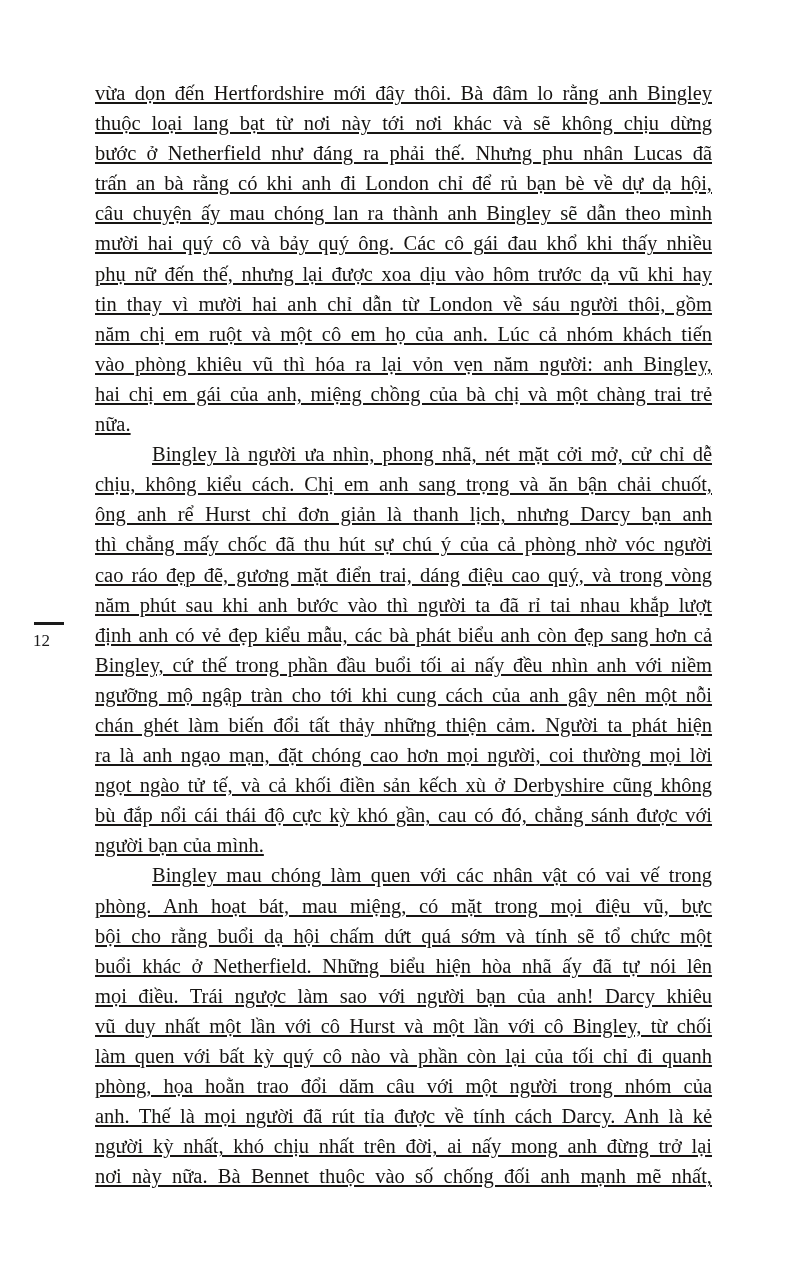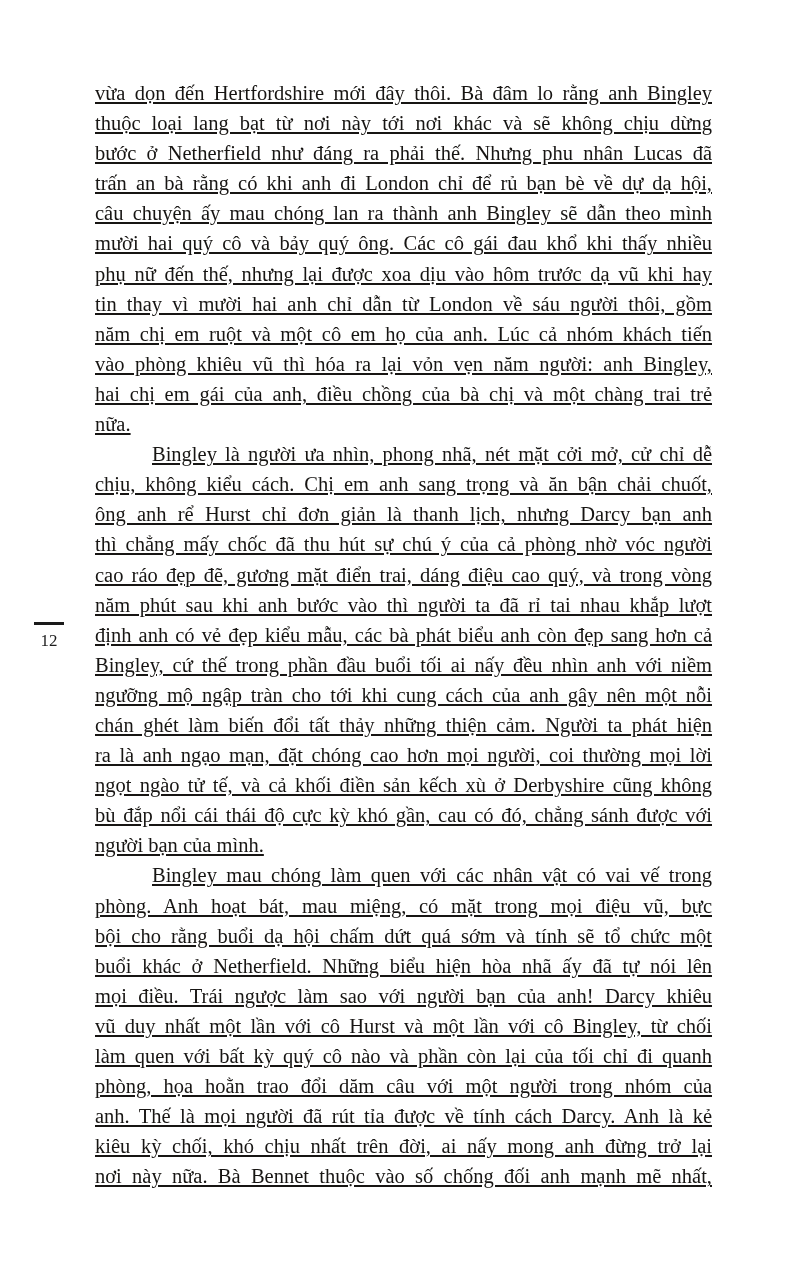--- a/index.html
+++ b/index.html
@@ -37,21 +37,20 @@
   }
   .line.last {
     text-align: right;
     text-align-last: left;
   }
   .pagenum-block {
     position: absolute;
     left: 33px;
     top: 622px;
     width: 32px;
-    text-align: center;
   }
   .pagenum-rule {
     width: 30px;
     height: 0;
     border-top: 3px solid #1a1a1a;
     margin: 0 auto 6px auto;
   }
   .pagenum {
     font-size: 17px;
     line-height: 20px;
@@ -72,21 +71,21 @@
       <div class="line">vừa dọn đến Hertfordshire mới đây thôi. Bà đâm lo rằng anh Bingley</div>
       <div class="line">thuộc loại lang bạt từ nơi này tới nơi khác và sẽ không chịu dừng</div>
       <div class="line">bước ở Netherfield như đáng ra phải thế. Nhưng phu nhân Lucas đã</div>
       <div class="line">trấn an bà rằng có khi anh đi London chỉ để rủ bạn bè về dự dạ hội,</div>
       <div class="line">câu chuyện ấy mau chóng lan ra thành anh Bingley sẽ dẫn theo mình</div>
       <div class="line">mười hai quý cô và bảy quý ông. Các cô gái đau khổ khi thấy nhiều</div>
       <div class="line">phụ nữ đến thế, nhưng lại được xoa dịu vào hôm trước dạ vũ khi hay</div>
       <div class="line">tin thay vì mười hai anh chỉ dẫn từ London về sáu người thôi, gồm</div>
       <div class="line">năm chị em ruột và một cô em họ của anh. Lúc cả nhóm khách tiến</div>
       <div class="line">vào phòng khiêu vũ thì hóa ra lại vỏn vẹn năm người: anh Bingley,</div>
-      <div class="line">hai chị em gái của anh, điều chồng của bà chị và một chàng trai trẻ</div>
+      <div class="line">hai chị em gái của anh, miệng chồng của bà chị và một chàng trai trẻ</div>
       <div class="line last">nữa.</div>
       <div class="line first">Bingley là người ưa nhìn, phong nhã, nét mặt cởi mở, cử chỉ dễ</div>
       <div class="line">chịu, không kiểu cách. Chị em anh sang trọng và ăn bận chải chuốt,</div>
       <div class="line">ông anh rể Hurst chỉ đơn giản là thanh lịch, nhưng Darcy bạn anh</div>
       <div class="line">thì chẳng mấy chốc đã thu hút sự chú ý của cả phòng nhờ vóc người</div>
       <div class="line">cao ráo đẹp đẽ, gương mặt điển trai, dáng điệu cao quý, và trong vòng</div>
       <div class="line">năm phút sau khi anh bước vào thì người ta đã rỉ tai nhau khắp lượt</div>
       <div class="line">định anh có vẻ đẹp kiểu mẫu, các bà phát biểu anh còn đẹp sang hơn cả</div>
       <div class="line">Bingley, cứ thế trong phần đầu buổi tối ai nấy đều nhìn anh với niềm</div>
       <div class="line">ngưỡng mộ ngập tràn cho tới khi cung cách của anh gây nên một nỗi</div>
@@ -97,17 +96,17 @@
       <div class="line last">người bạn của mình.</div>
       <div class="line first">Bingley mau chóng làm quen với các nhân vật có vai vế trong</div>
       <div class="line">phòng. Anh hoạt bát, mau miệng, có mặt trong mọi điệu vũ, bực</div>
       <div class="line">bội cho rằng buổi dạ hội chấm dứt quá sớm và tính sẽ tổ chức một</div>
       <div class="line">buổi khác ở Netherfield. Những biểu hiện hòa nhã ấy đã tự nói lên</div>
       <div class="line">mọi điều. Trái ngược làm sao với người bạn của anh! Darcy khiêu</div>
       <div class="line">vũ duy nhất một lần với cô Hurst và một lần với cô Bingley, từ chối</div>
       <div class="line">làm quen với bất kỳ quý cô nào và phần còn lại của tối chỉ đi quanh</div>
       <div class="line">phòng, họa hoằn trao đổi dăm câu với một người trong nhóm của</div>
       <div class="line">anh. Thế là mọi người đã rút tỉa được về tính cách Darcy. Anh là kẻ</div>
-      <div class="line">kiêu kỳ chối, khó chịu nhất trên đời, ai nấy mong anh đừng trở lại</div>
+      <div class="line">người kỳ nhất, khó chịu nhất trên đời, ai nấy mong anh đừng trở lại</div>
       <div class="line">nơi này nữa. Bà Bennet thuộc vào số chống đối anh mạnh mẽ nhất,</div>
     </div>
 
 </div>
 
 </body></html>

